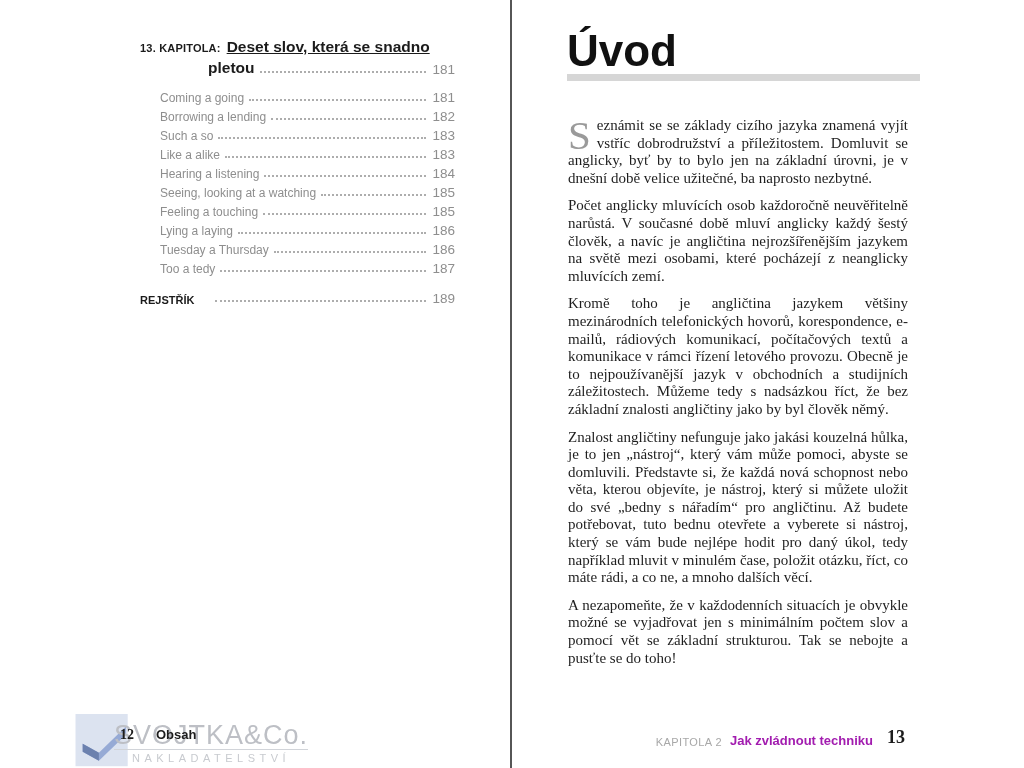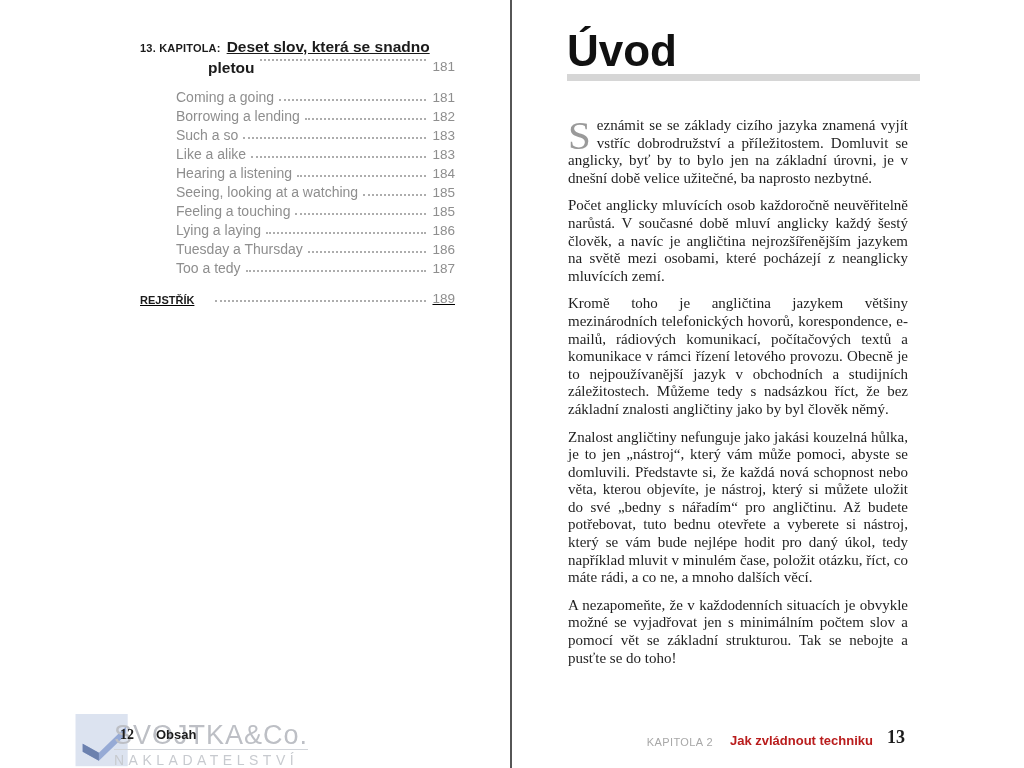--- a/index.html
+++ b/index.html
@@ -8,52 +8,52 @@
     overflow:hidden;font-family:"Liberation Sans",sans-serif;
   }
   
   .divider{position:absolute;left:510px;top:0;width:2px;height:768px;background:#565656;}
 
   
   .toc{position:absolute;left:140px;top:38px;width:315px;}
   .toc-ch-line1{display:flex;align-items:baseline;}
   .ch-label{font-size:11px;font-weight:bold;color:#1b1b1b;letter-spacing:.2px;white-space:nowrap;text-transform:uppercase;}
   .ch-title{font-size:15.5px;font-weight:bold;color:#1b1b1b;margin-left:6px;white-space:nowrap;text-decoration:underline;}
-  .toc-ch-line2{display:flex;margin-top:3px;padding-left:68px;}
+  .toc-ch-line2{display:flex;align-items:flex-end;margin-top:3px;padding-left:68px;}
   .ch-title2{font-size:15.5px;font-weight:bold;color:#1b1b1b;}
   .toc-rows{margin-top:9px;padding-left:20px;}
   .toc-row{display:flex;align-items:flex-end;height:19px;}
-  .toc-row .lbl{font-size:14px;color:#8e8e8e;white-space:nowrap;margin-left:16px;}
+  .toc-row .lbl{font-size:12px;color:#8e8e8e;white-space:nowrap;}
   .dots{flex:1 1 auto;border-bottom:2px dotted #adadad;margin:0 5px 4px 5px;height:0;}
   .pg{font-size:13.5px;color:#8e8e8e;min-width:24px;text-align:right;}
-  .toc-index{display:flex;align-items:flex-end;margin-top:11px;height:19px;text-decoration:underline;}
+  .toc-index{display:flex;align-items:flex-end;margin-top:11px;height:19px;}
   .idx-lbl{font-size:11px;font-weight:bold;color:#1b1b1b;text-transform:uppercase;min-width:70px;}
 
   
   .watermark{position:absolute;left:75px;top:714px;display:flex;align-items:flex-start;opacity:.9;}
   .wm-logo{width:55px;height:54px;}
   .wm-textblock{margin-left:-16px;margin-top:8px;}
   .wm-name{font-size:27px;color:#b6b9bf;letter-spacing:1px;line-height:26px;}
-  .wm-sub{margin-top:1px;border-top:1px solid #cdd0d5;padding-top:2px;font-size:14px;color:#c2c5ca;letter-spacing:4.5px;}
+  .wm-sub{margin-top:1px;border-top:1px solid #cdd0d5;padding-top:2px;font-size:11px;color:#c2c5ca;letter-spacing:4.5px;text-align:center;}
   .footer-left{position:absolute;left:120px;top:727px;display:flex;align-items:baseline;z-index:3;}
   .footer-left .num{font-family:"Liberation Serif",serif;font-size:14px;font-weight:600;color:#1c1c1c;}
   .footer-left .sec{margin-left:22px;font-size:13px;font-weight:bold;color:#1c1c1c;}
 
   
   .rp-title{position:absolute;left:567px;top:28px;margin:0;font-size:44px;line-height:46px;font-weight:bold;color:#111;}
   .rp-titlebar{position:absolute;left:567px;top:74px;width:353px;height:7px;background:#d6d6d6;}
   .rp-body{position:absolute;left:568px;top:117px;width:340px;
     font-family:"Liberation Serif",serif;font-size:15px;line-height:17.6px;
     color:#1e1e1e;text-align:justify;}
   .rp-body p{margin:0 0 10px 0;}
   .rp-body p.first::first-letter{
     float:left;font-size:41px;line-height:32px;color:#9a9a9a;padding:2px 6px 0 0;font-family:"Liberation Serif",serif;}
   .footer-right{position:absolute;top:727px;left:568px;width:337px;display:flex;align-items:flex-end;justify-content:flex-end;}
   .footer-right .cap{font-size:11px;color:#a8a8a8;letter-spacing:.4px;white-space:nowrap;}
-  .footer-right .chap{margin-left:17px;font-size:13px;font-weight:bold;color:#b91c1c;white-space:nowrap;}
+  .footer-right .chap{margin-left:8px;font-size:13px;font-weight:bold;color:#a21caf;white-space:nowrap;}
   .footer-right .num{margin-left:14px;font-family:"Liberation Serif",serif;font-size:18px;font-weight:600;color:#1c1c1c;}
 </style>
 </head>
 <body>
 
 <div class="stage">
 
   <div class="divider"></div>
 
   <section>

